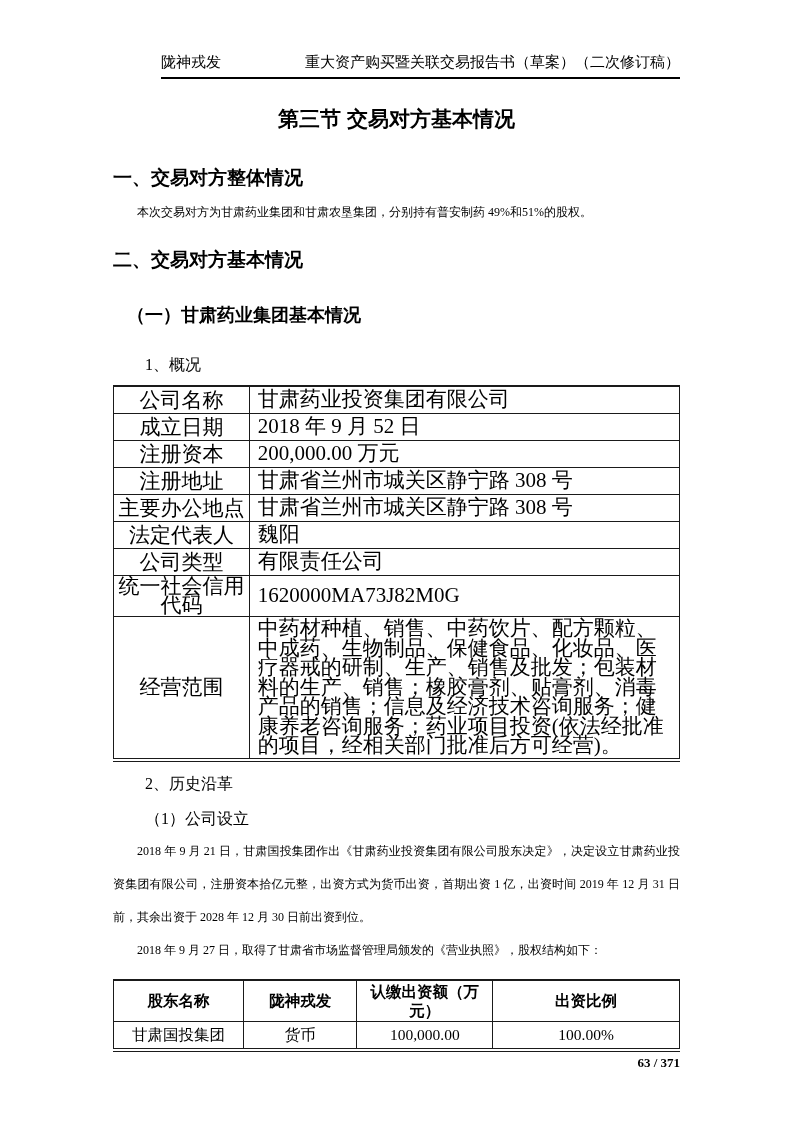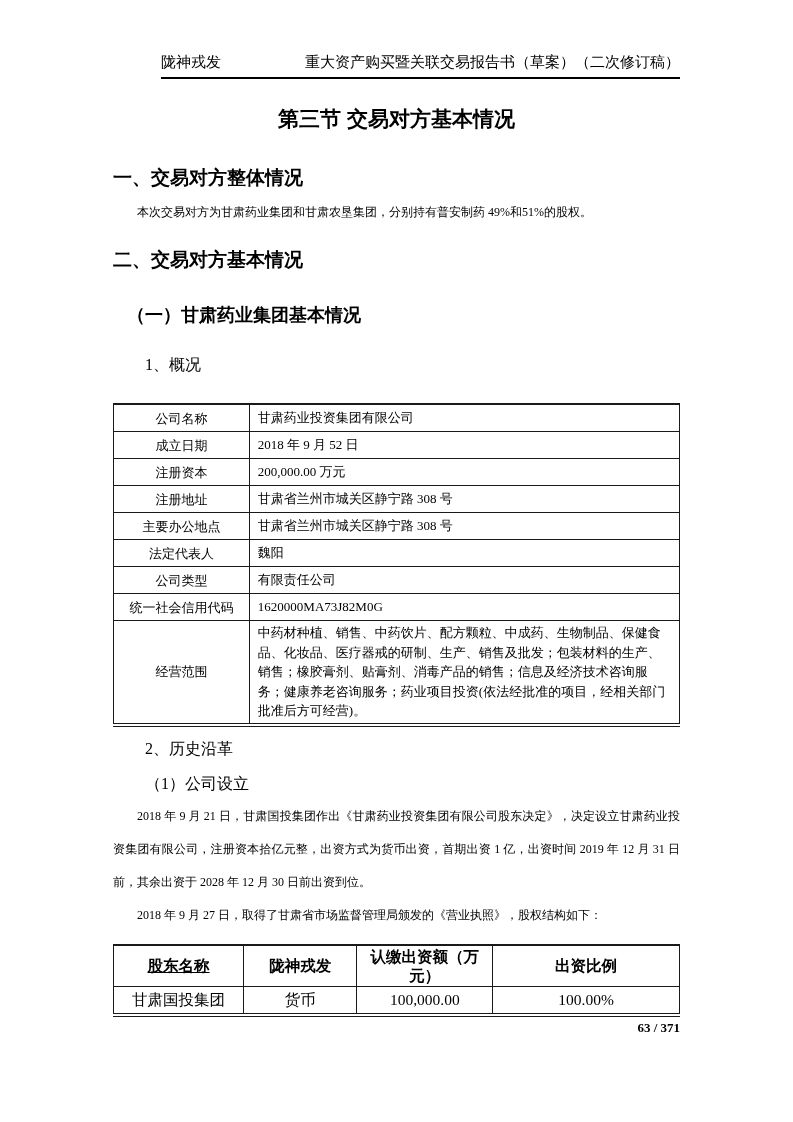--- a/index.html
+++ b/index.html
@@ -41,22 +41,22 @@
   }
   
   .para{
     margin:5px 0 0 0;
     font-size:12px;line-height:33px;
     text-align:justify;text-indent:2em;
   }
   
   table{border-collapse:collapse;width:100%;}
   .profile-table{
-    margin-top:27px;
-    font-size:13px;
+    margin-top:9px;
+    font-size:21px;
     border-top:2.5px solid #1a1a1a;
     border-bottom:4px double #1a1a1a;
     border-left:1.5px solid #1a1a1a;
     border-right:1.5px solid #1a1a1a;
   }
   .profile-table td{border:1px solid #1a1a1a;vertical-align:middle;}
   .profile-table td.cell-label{
     width:24%;text-align:center;padding:1px 3px;height:24px;line-height:19px;
   }
   .profile-table td.cell-value{
@@ -72,21 +72,21 @@
     border-right:1px solid #1a1a1a;
   }
   .shareholder-table th,.shareholder-table td{
     border:1px solid #1a1a1a;text-align:center;height:24px;
     padding:1px 4px;line-height:19px;vertical-align:middle;
   }
   .shareholder-table th{
     font-family:"Liberation Sans","DejaVu Sans",sans-serif;
     font-weight:bold;font-size:15.5px;
   }
-  .col-name{width:23%;text-decoration:underline;} .col-method{width:20%;} .col-amount{width:24%;} .col-ratio{width:33%;}
+  .col-name{width:23%;} .col-method{width:20%;} .col-amount{width:24%;} .col-ratio{width:33%;}
   
   .page-number{
     margin-top:3px;text-align:right;
     font-weight:bold;font-size:13px;line-height:16px;
   }
 </style>
 </head>
 <body>
 
 <div class="page">

